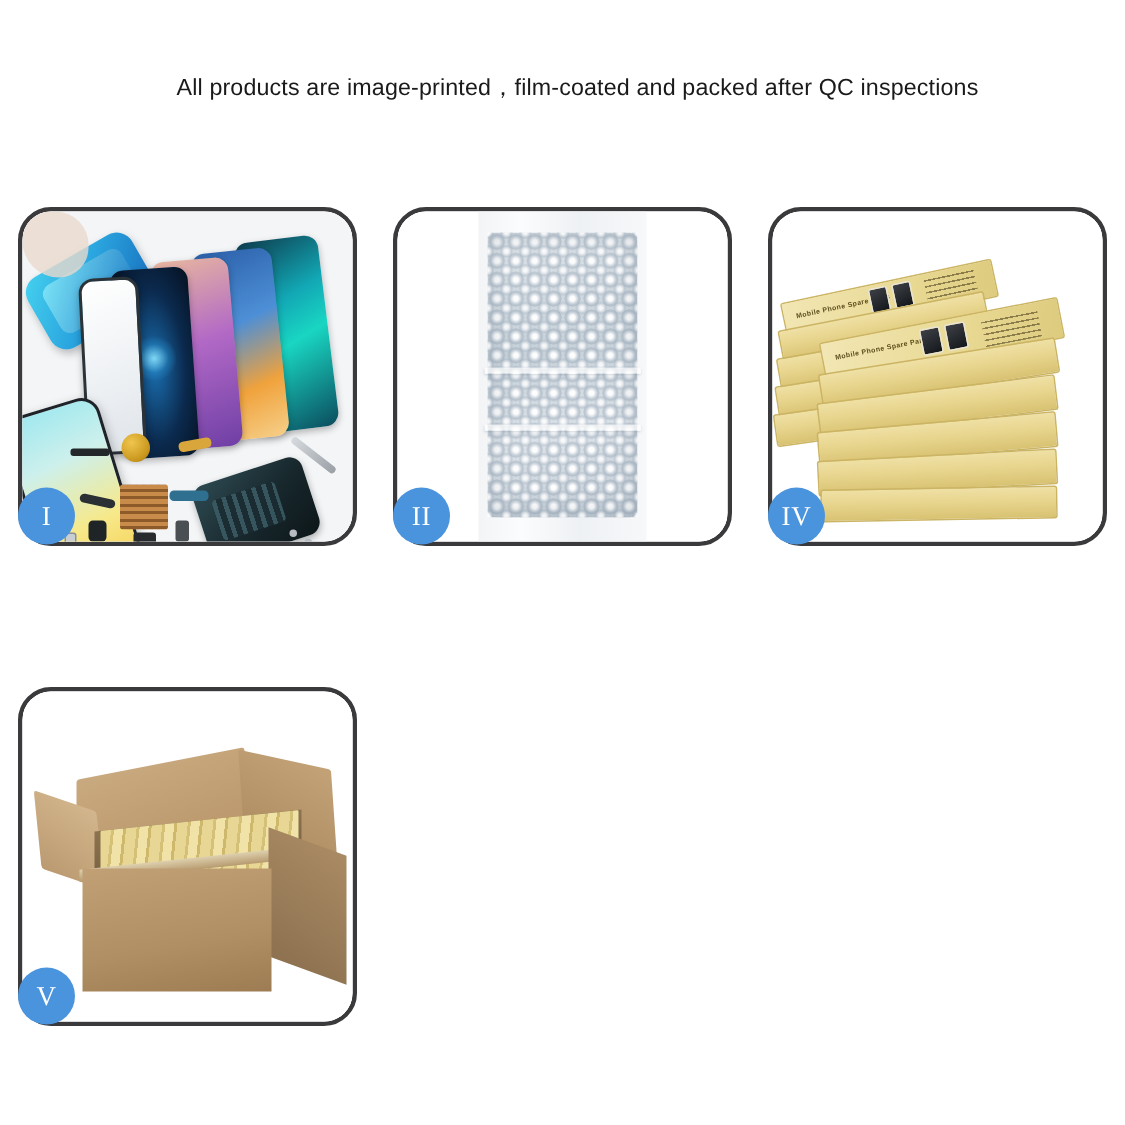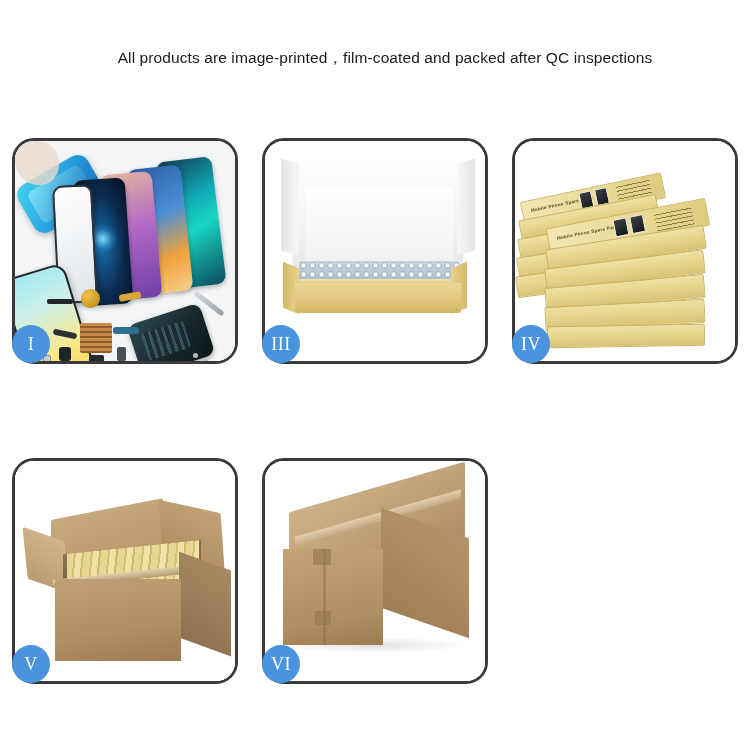--- a/index.html
+++ b/index.html
@@ -363,35 +363,32 @@
           <div class="part pt-tray"></div>
           <div class="part pt-screw1"></div>
           <div class="part pt-screw2"></div>
           <div class="part pt-tool"></div>
           <div class="pt-hand"></div>
         </div>
       </div>
       <div class="badge">I</div>
     </div>
 
-
-    <div class="panel p3">
+    <div class="panel p2">
       <div class="panel-inner">
         <div class="scene">
-          <div class="b3-lid"></div>
-          <div class="b3-foam"></div>
-          <div class="b3-bubble"></div>
-          <div class="b3-rim"></div>
-          <div class="b3-left"></div>
-          <div class="b3-right"></div>
-          <div class="b3-front"></div>
+          <div class="film"></div>
+          <div class="bubbles"></div>
+          <div class="seam s1"></div>
+          <div class="seam s2"></div>
         </div>
       </div>
-      <div class="badge">III</div>
+      <div class="badge">II</div>
     </div>
+
 
     <div class="panel p4">
       <div class="panel-inner">
         <div class="scene">
 
           <div class="stackbox" style="left:6px; top:46px; width:144px; height:26px; transform:rotate(-12deg);">
             <div class="sb-top"></div>
             <div class="lbl" style="left:8px; top:7px; transform:rotate(0deg);">Mobile Phone Spare Parts</div>
             <div class="lbl-win" style="left:58px; top:2px; width:13px; height:17px; transform:none;"></div>
             <div class="lbl-win" style="left:74px; top:2px; width:13px; height:17px; transform:none;"></div>
@@ -428,30 +425,15 @@
           <div class="c5-inner"></div>
           <div class="c5-goods"></div>
           <div class="c5-rim"></div>
           <div class="c5-side"></div>
           <div class="c5-front"></div>
         </div>
       </div>
       <div class="badge">V</div>
     </div>
 
-    <div class="panel p6">
-      <div class="panel-inner">
-        <div class="scene">
-          <div class="c6-shadow"></div>
-          <div class="c6-top"></div>
-          <div class="c6-tape"></div>
-          <div class="c6-right"></div>
-          <div class="c6-front"></div>
-          <div class="c6-seam"></div>
-          <div class="c6-tab1"></div>
-          <div class="c6-tab2"></div>
-        </div>
-      </div>
-      <div class="badge">VI</div>
-    </div>
 
   </div>
 </div>
 
 </body></html>

